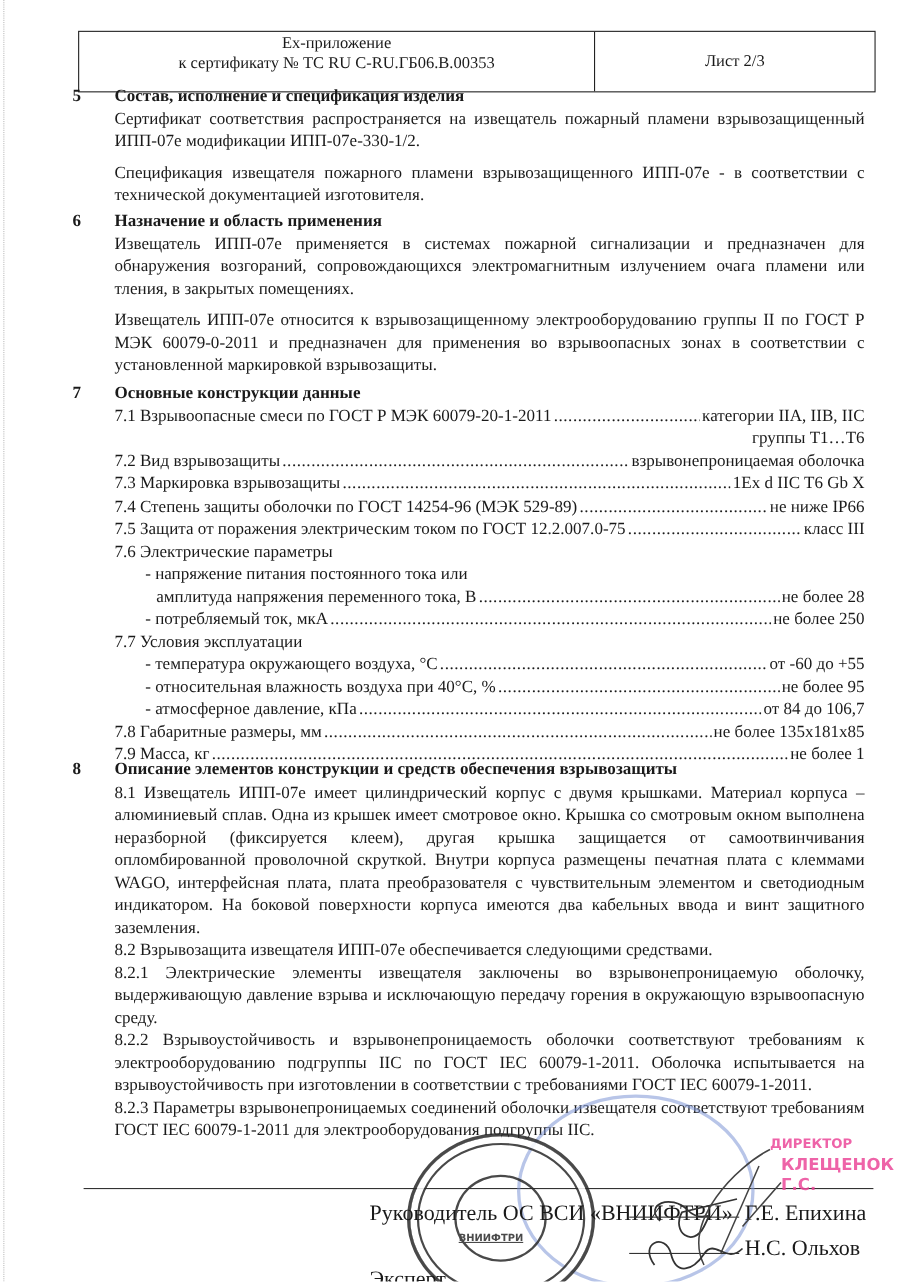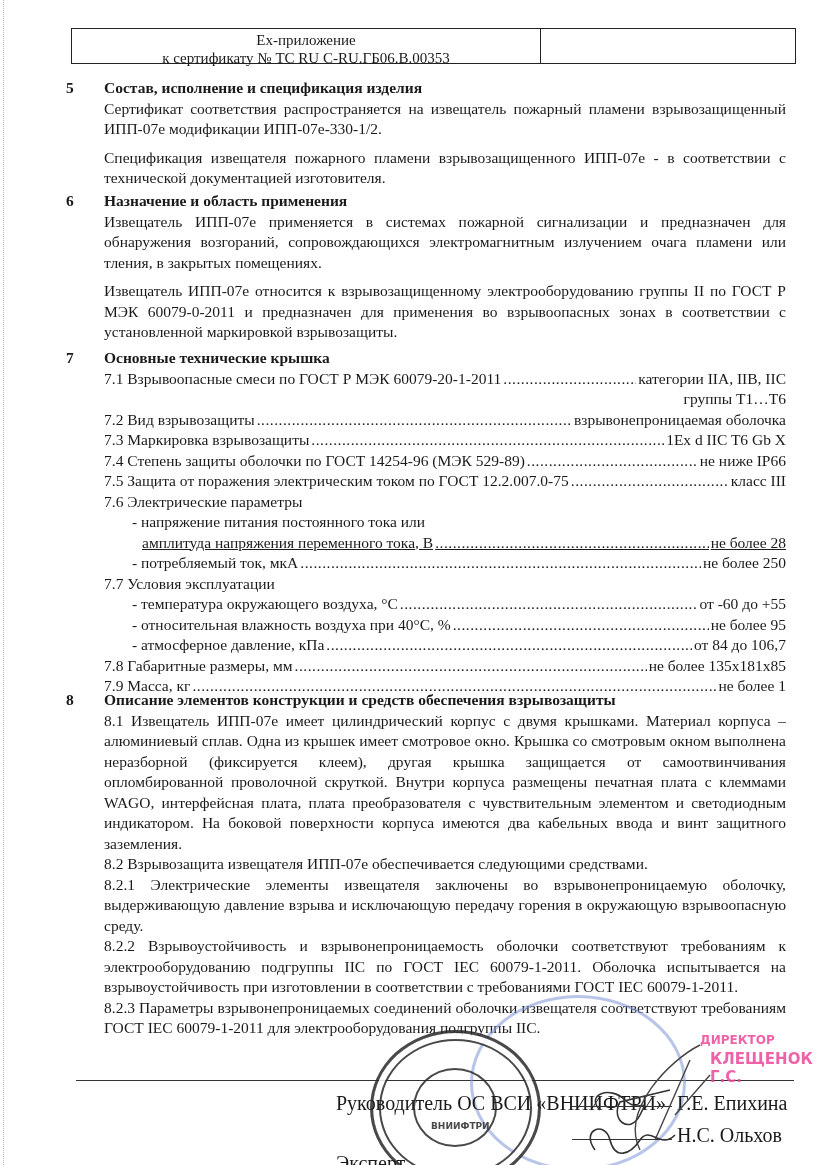--- a/index.html
+++ b/index.html
@@ -1,37 +1,37 @@
 <!DOCTYPE html>
 <html><head>
 <meta charset="utf-8">
 <style>
   html, body { margin:0; padding:0; background:#ffffff; }
   body { width:823px; height:1165px; position:relative; overflow:hidden;
          font-family:"Liberation Serif", "DejaVu Serif", serif; color:#1a1a1a; }
   .page-edge { position:absolute; left:0; top:0; width:3px; height:1165px;
                border-right:1px dotted #bdbdbd; }
-  .hdr { position:absolute; left:71px; top:28px; width:725px; height:36px;
+  .hdr { position:absolute; left:71px; top:28px; width:725px; height:56px;
          border:1.5px solid #222; display:flex; box-sizing:border-box; }
   .hdr-left { width:469px; border-right:1.5px solid #222; text-align:center;
               font-size:15px; line-height:18px; padding-top:2px; box-sizing:border-box; }
   .hdr-right { flex:1; display:flex; align-items:center; justify-content:center; font-size:15px; }
   .sec { position:absolute; left:66px; width:720px; font-size:15.5px; line-height:20.5px; }
   .num { position:absolute; left:0; font-weight:bold; }
   .title { margin-left:38px; font-weight:bold; }
   .para { margin-left:38px; text-align:justify; text-align-last:left; }
   .para.gap { margin-top:8px; }
   .ind { margin-left:38px; }
   .row { display:flex; align-items:baseline; white-space:nowrap; }
   .row .lbl { flex:0 0 auto; }
   .row .dots { flex:1 1 auto; overflow:hidden; margin:0 2px; }
   .row .dots::before { content:"................................................................................................................................................................................................................................................"; letter-spacing:0.5px; }
   .row .val { flex:0 0 auto;text-align:right; }
   .sub { padding-left:28px; }
-  .sub2 { padding-left:38px;text-decoration:underline; }
+  .sub2 { padding-left:38px; }
   .right { text-align:right; }
   .rule { position:absolute; left:76px; top:1080px; width:718px; height:0; border-top:1.2px solid #333; }
   .sig { position:absolute; font-size:20px; }
   .sig-line { position:absolute; border-top:1px solid #333; height:0; }
   .stamp { position:absolute; border-radius:50%; }
   .stamp-black { left:370px; top:1030px; width:165px; height:150px; border:3px solid #2a2a2a;
                  box-shadow: inset 0 0 0 6px #fff, inset 0 0 0 8px #2a2a2a; opacity:0.85; }
   .stamp-inner { position:absolute; left:40px; top:35px; width:80px; height:75px; border-radius:50%;
                  border:2px solid #2a2a2a; }
   .stamp-blue { left:470px; top:995px; width:210px; height:170px; border:3px solid #7d95d6;
@@ -42,39 +42,42 @@
 </head>
 <body>
 
 <div class="page-edge"></div>
 
 <div class="hdr">
   <div class="hdr-left">
     <div>Ex-приложение</div>
     <div>к сертификату № ТС RU С-RU.ГБ06.В.00353</div>
   </div>
+  <div class="hdr-right">
+    <span>Лист 2/3</span>
+  </div>
 </div>
 
 <div class="sec" style="top:78px;">
   <span class="num">5</span>
   <div class="title">Состав, исполнение и спецификация изделия</div>
   <div class="para">Сертификат соответствия распространяется на извещатель пожарный пламени взрывозащищенный ИПП-07е модификации ИПП-07е-330-1/2.</div>
   <div class="para gap">Спецификация извещателя пожарного пламени взрывозащищенного ИПП-07е - в соответствии с технической документацией изготовителя.</div>
 </div>
 
 <div class="sec" style="top:191px;">
   <span class="num">6</span>
   <div class="title">Назначение и область применения</div>
   <div class="para">Извещатель ИПП-07е применяется в системах пожарной сигнализации и предназначен для обнаружения возгораний, сопровождающихся электромагнитным излучением очага пламени или тления, в закрытых помещениях.</div>
   <div class="para gap">Извещатель ИПП-07е относится к взрывозащищенному электрооборудованию группы II по ГОСТ Р МЭК 60079-0-2011 и предназначен для применения во взрывоопасных зонах в соответствии с установленной маркировкой взрывозащиты.</div>
 </div>
 
 <div class="sec" style="top:348px;">
   <span class="num">7</span>
-  <div class="title">Основные технические крышка</div>
+  <div class="title">Основные конструкции данные</div>
   <div class="ind">
     <div class="row">
       <span class="lbl">7.1 Взрывоопасные смеси по ГОСТ Р МЭК 60079-20-1-2011</span>
       <span class="dots"></span>
       <span class="val">категории IIA, IIB, IIC</span>
     </div>
     <div class="right">группы Т1…Т6</div>
     <div class="row">
       <span class="lbl">7.2 Вид взрывозащиты</span>
       <span class="dots"></span>
@@ -147,21 +150,21 @@
 </div>
 
 <div class="rule"></div>
 
 <div class="stamp stamp-blue"></div>
 <div class="blue-text" style="left:700px; top:1033px; font-size:12px;">ДИРЕКТОР</div>
 <div class="blue-text" style="left:710px; top:1050px; font-size:15px;">КЛЕЩЕНОК Г.С.</div>
 
 <div class="stamp stamp-black">
   <div class="stamp-inner"></div>
-  <div style="position:absolute; left:58px; top:88px; font-size:9px; font-family:'DejaVu Sans',sans-serif; font-weight:bold; color:#2a2a2a;">ВНИИФТРИ</div>
+  <div style="position:absolute; left:44px; top:88px; font-size:9px; font-family:'DejaVu Sans',sans-serif; font-weight:bold; color:#2a2a2a;text-decoration:underline;">ВНИИФТРИ</div>
 </div>
 
 <div class="sig" style="left:336px; top:1092px;">Руководитель ОС ВСИ «ВНИИФТРИ»</div>
 <div class="sig-line" style="left:572px; top:1106px; width:100px;"></div>
 <div class="sig" style="left:677px; top:1092px;">Г.Е. Епихина</div>
 
 <div class="sig" style="left:336px; top:1152px;text-decoration:underline;">Эксперт</div>
 <div class="sig-line" style="left:572px; top:1139px; width:100px;"></div>
 <div class="sig" style="left:677px; top:1124px;">Н.С. Ольхов</div>
 

